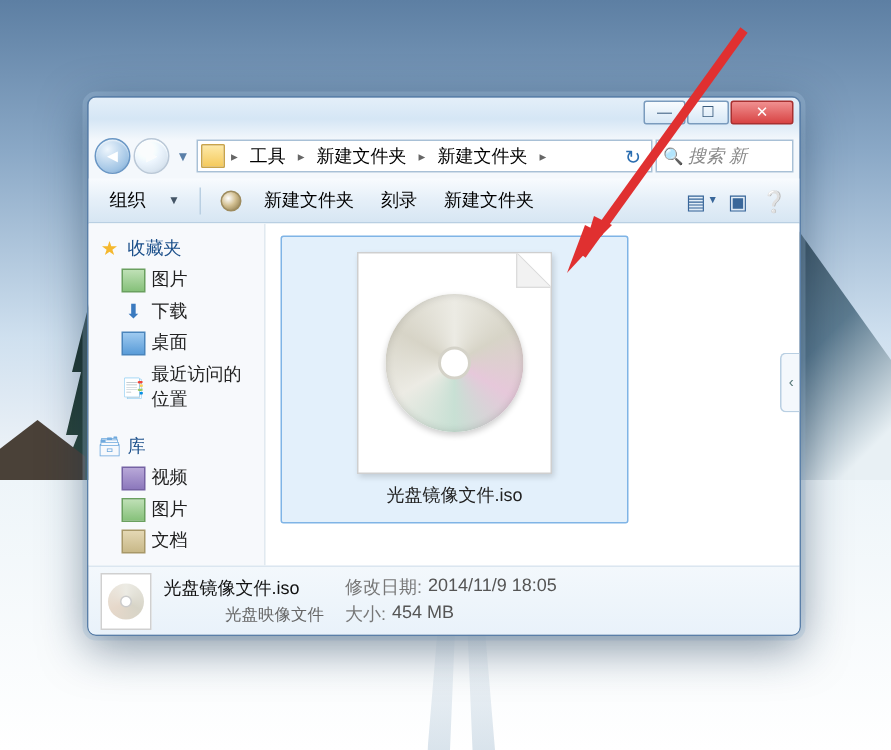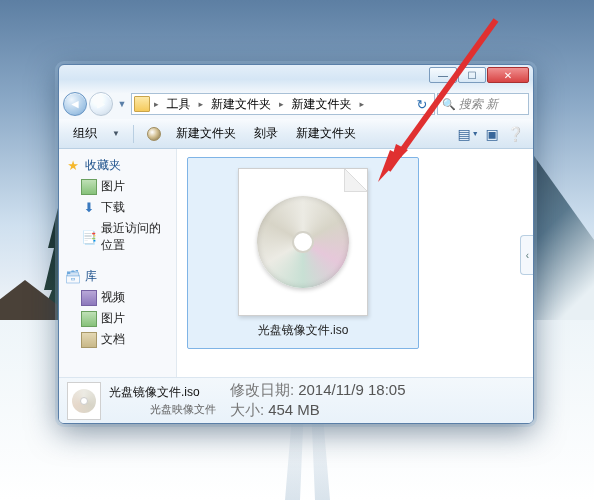--- a/index.html
+++ b/index.html
@@ -231,21 +231,21 @@
   }
   .det-thumb .mini-disc{
     width:24px;height:24px;border-radius:50%;
     background:conic-gradient(#ecebe4,#d7d4c7,#e6d8ca,#ecebe4);
     position:relative;
   }
   .det-thumb .mini-disc::after{content:"";position:absolute;left:50%;top:50%;transform:translate(-50%,-50%);width:6px;height:6px;border-radius:50%;background:#fff;border:1px solid #ccc;}
   .det-text { display:flex; flex-direction:column; gap:1px; }
   .det-name { font-size:12px; color:#111; }
   .det-type { font-size:11px; color:#666;margin-left:41px; }
-  .det-meta { display:flex; flex-direction:column; gap:1px; font-size:15px; color:#555; margin-left:6px;}
+  .det-meta { display:flex; flex-direction:column; gap:1px; font-size:12px; color:#555; margin-left:6px;}
   .det-row{display:flex;gap:4px;}
   .det-lbl{color:#777;}
 
   .arrow {
     position:absolute;
     left:366px; top:14px;
     width:140px; height:170px;
     pointer-events:none;
   }
   .arrow line{stroke:#e03030;stroke-width:6;}
@@ -322,20 +322,24 @@
         </div>
         <div class="sb-item">
             <span class="ic ic-pic"></span>
             <span>图片</span>
           </div>
         <div class="sb-item">
             <span class="ic ic-dl">⬇</span>
             <span>下载</span>
           </div>
         <div class="sb-item">
+            <span class="ic ic-desk"></span>
+            <span>桌面</span>
+          </div>
+        <div class="sb-item">
             <span class="ic ic-rec">📑</span>
             <span>最近访问的位置</span>
           </div>
       </div>
       <div class="sb-group">
         <div class="sb-head">
           <span class="ic ic-lib">🗃</span>
           <span>库</span>
         </div>
         <div class="sb-item">

